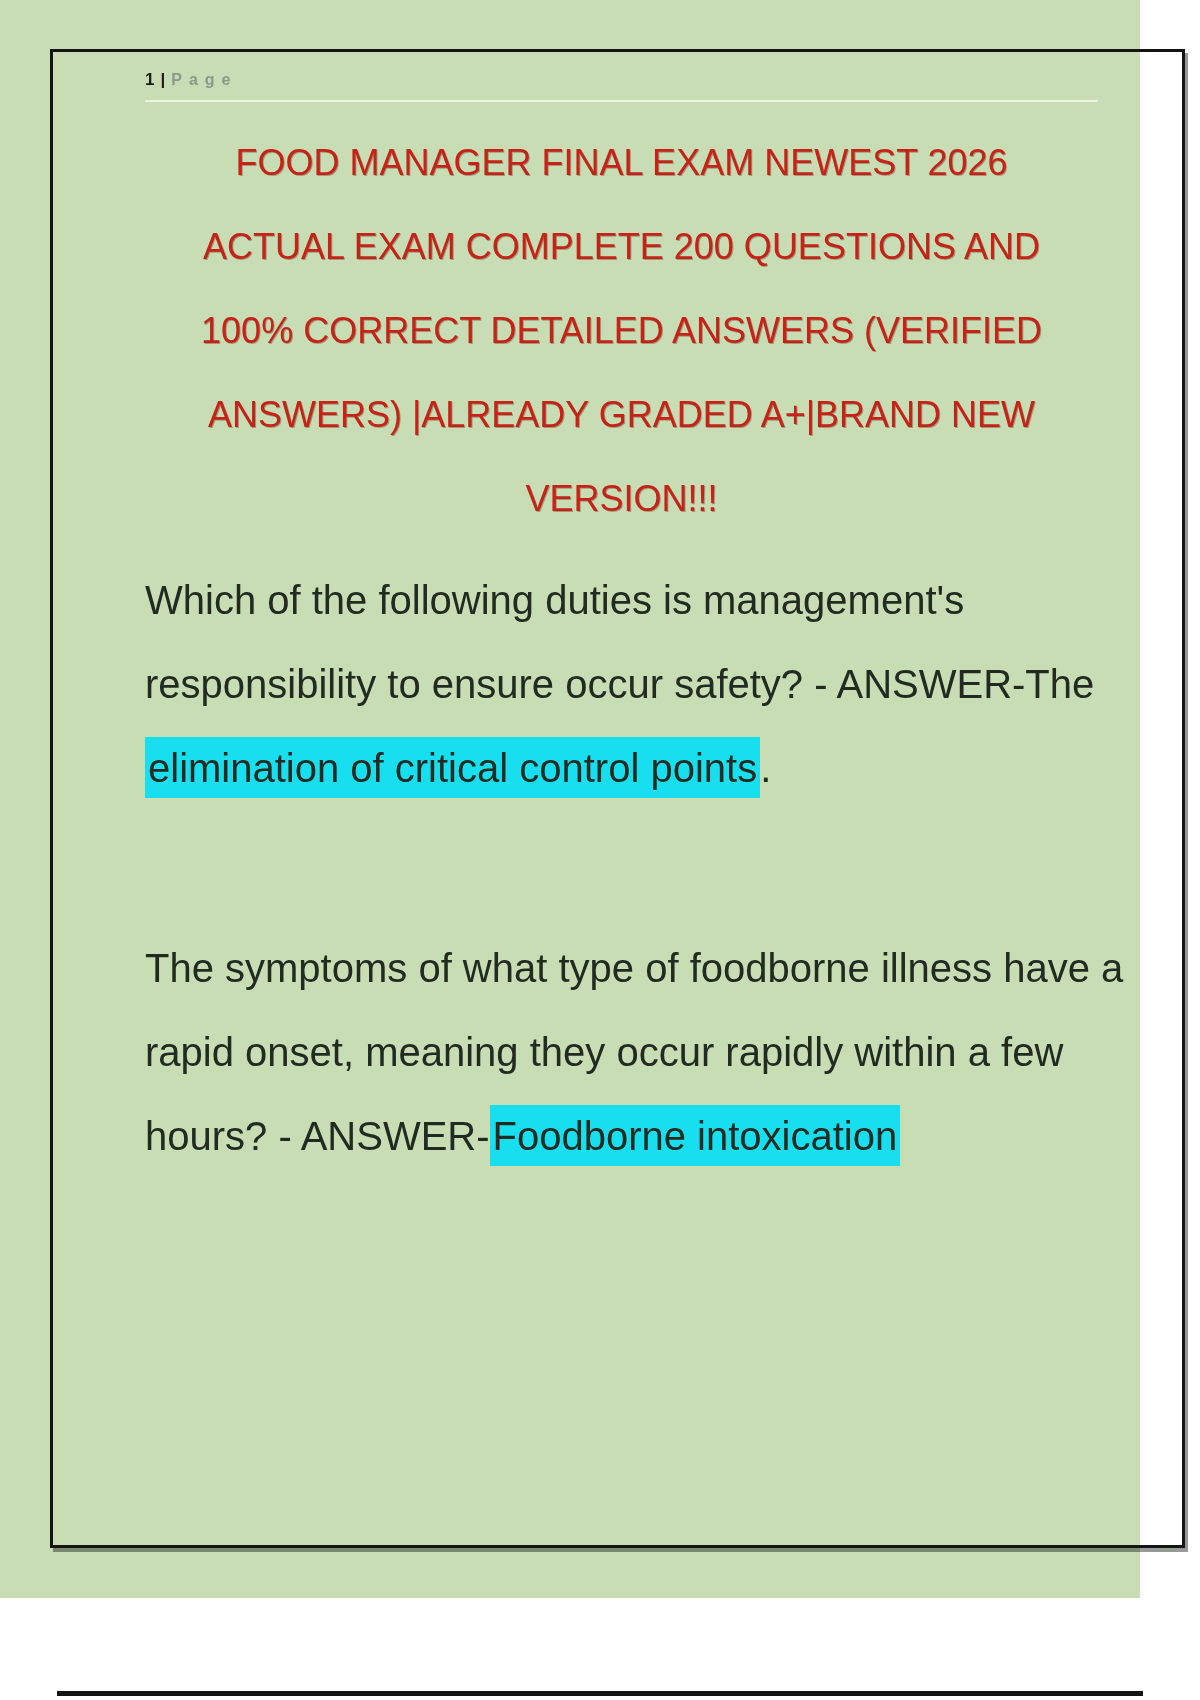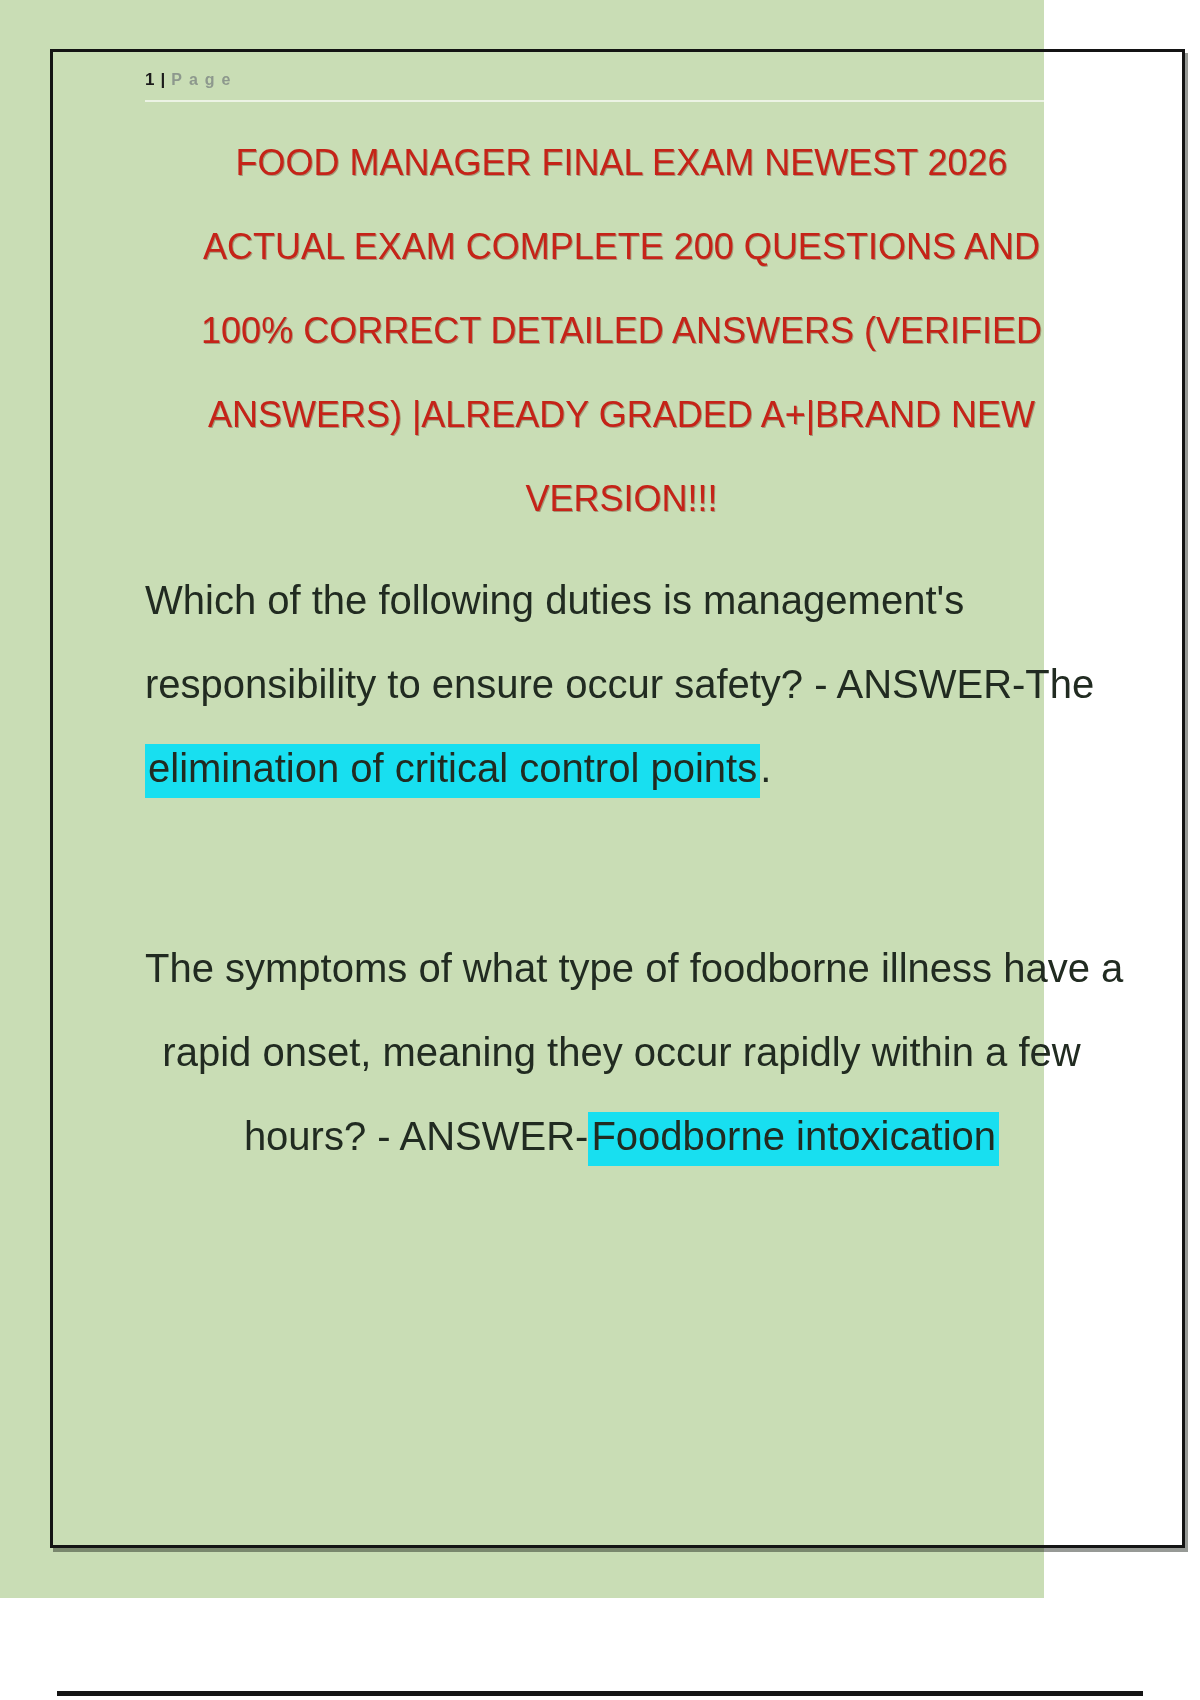--- a/index.html
+++ b/index.html
@@ -12,21 +12,21 @@
   }
   :root {
     --hl: #18dff0;
     --title-color: #c52318;
     --bg-green: #c9ddb5;
     --body-text: #212b21;
   }
   .canvas { position: absolute; inset: 0; width: 1200px; height: 1700px; }
   .green-area {
     position: absolute; left: 0; top: 0;
-    width: 1044px; height: 1598px;
+    width: 1140px; height: 1598px;
     background: var(--bg-green);
   }
   .doc-box {
     position: absolute; left: 50px; top: 49px;
     width: 1135px; height: 1499px;
     box-sizing: border-box;
     border: 3px solid #141414;
     box-shadow: 3px 4px 0 rgba(25, 30, 22, 0.45);
   }
   .content { padding: 18px 84px 0 92px; }
@@ -50,30 +50,30 @@
     font-size: 36px;
     font-weight: normal;
     color: var(--title-color);
     text-align: center;
     white-space: nowrap;
     text-shadow: 1px 1px 0 rgba(90, 25, 10, 0.35);
   }
 
   .question { }
   .question.q1 { margin-top: 17px; }
-  .question.q2 { margin-top: 116px; text-align: center; }
+  .question.q2 { margin-top: 116px; }
   .q-line {
     line-height: 84px;
     font-size: 40px;
     color: var(--body-text);
     white-space: nowrap;
   }
   .q-line .hl {
     background: var(--hl);
-    padding: 2px 3px 8px 3px;
+    padding: 9px 3px 8px 3px;
   }
 
   .next-page-edge {
     position: absolute;
     left: 57px; top: 1691px;
     width: 1086px; height: 5px;
     background: #141414;
   }
 </style>
 </head>

